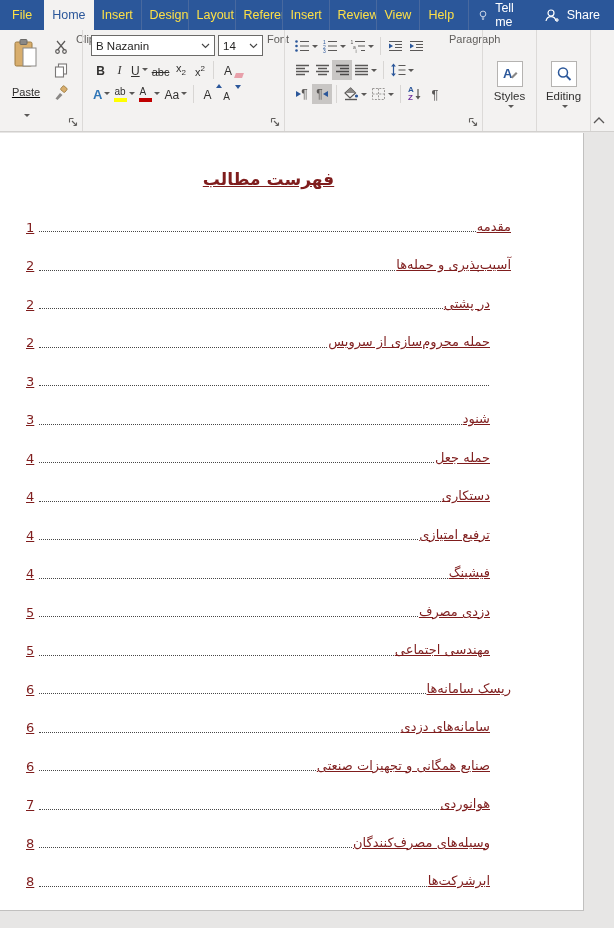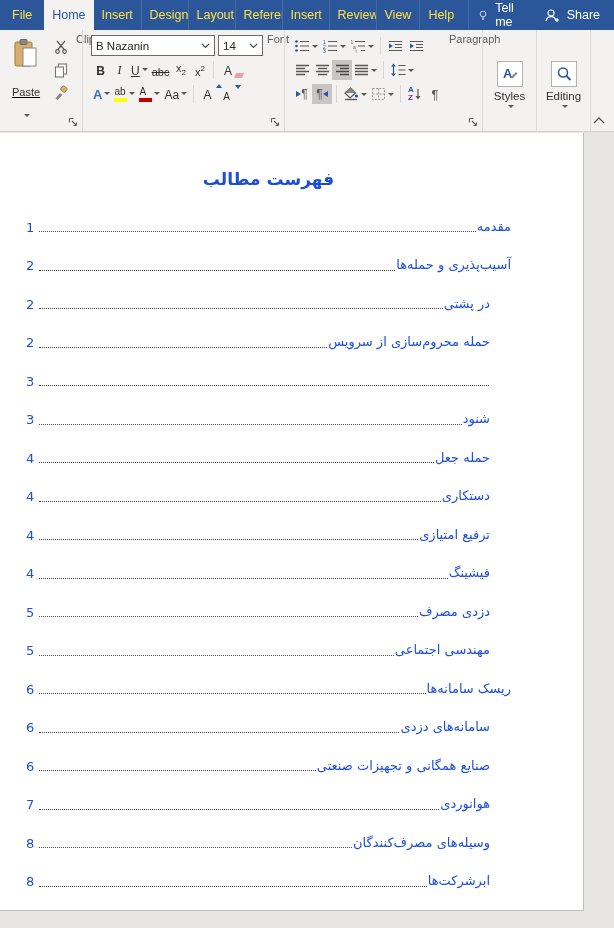--- a/index.html
+++ b/index.html
@@ -76,21 +76,21 @@
 
   .g-big { width:54px; align-items:center; }
   .big-btn { display:flex; flex-direction:column; align-items:center; padding-top:7px; gap:3px; flex:1; }
   .icon-frame { width:26px; height:26px; border:1px solid #b5b3b1; background:#fff; display:flex; align-items:center; justify-content:center; }
   .big-btn span { font-size:11.5px; color:#323130; }
   .g-fill { flex:1; position:relative; }
   .collapse { position:absolute; right:8px; bottom:6px; }
 
   
   .docarea { position:absolute; top:133px; left:0; width:614px; height:795px; background:#e7e6e5; }
-  .page { position:absolute; top:0; left:0; width:584px; height:778px; background:#fff; border-right:1px solid #c1c0bf; border-bottom:1px solid #c1c0bf; font-family:"DejaVu Sans",sans-serif; color:#1d4ed8; }
+  .page { position:absolute; top:0; left:0; width:584px; height:778px; background:#fff; border-right:1px solid #c1c0bf; border-bottom:1px solid #c1c0bf; font-family:"DejaVu Sans",sans-serif; color:#7f1d1d;text-decoration:underline; }
   .doc-title { margin:36px 72px 0 26px; text-align:center; font-size:17px; font-weight:700; direction:rtl; }
   .toc { margin-top:27px; }
   .toc-row { display:flex; align-items:flex-end; height:19px; margin-bottom:19.5px; padding-left:26px; font-size:13px; }
   .toc-row.lvl1 { padding-right:72px; }
   .toc-row.lvl2 { padding-right:93px; }
   .toc-row .pg { line-height:1.1; }
   .toc-row .leader { flex:1; border-bottom:1.6px dotted #474747; margin:0 1px 3px 5px; }
   .toc-row .lbl { direction:rtl; unicode-bidi:isolate; line-height:1.25; white-space:nowrap; }
   svg { display:block; }
 </style>

